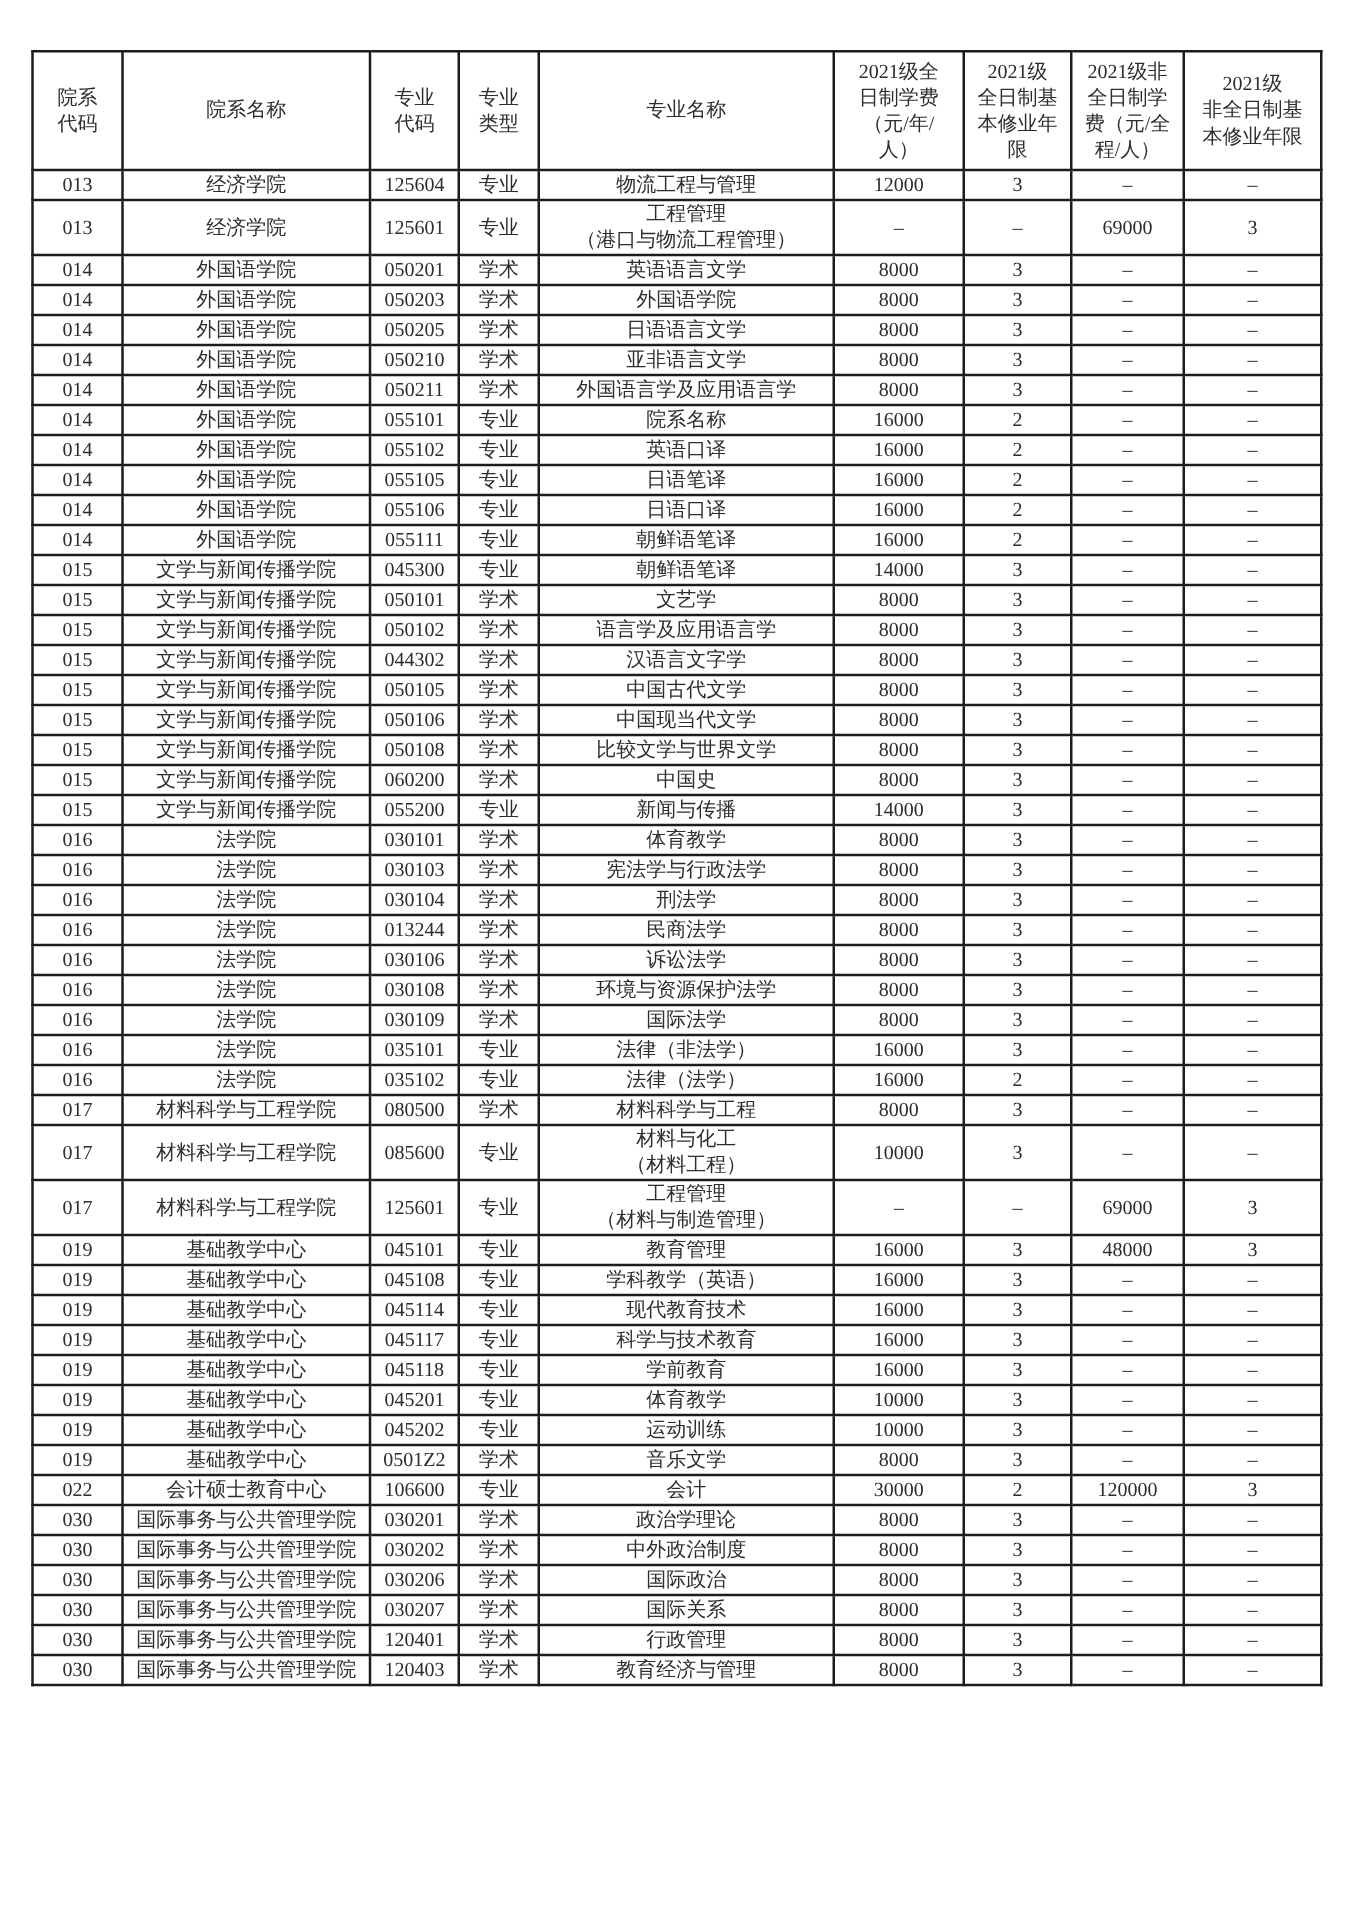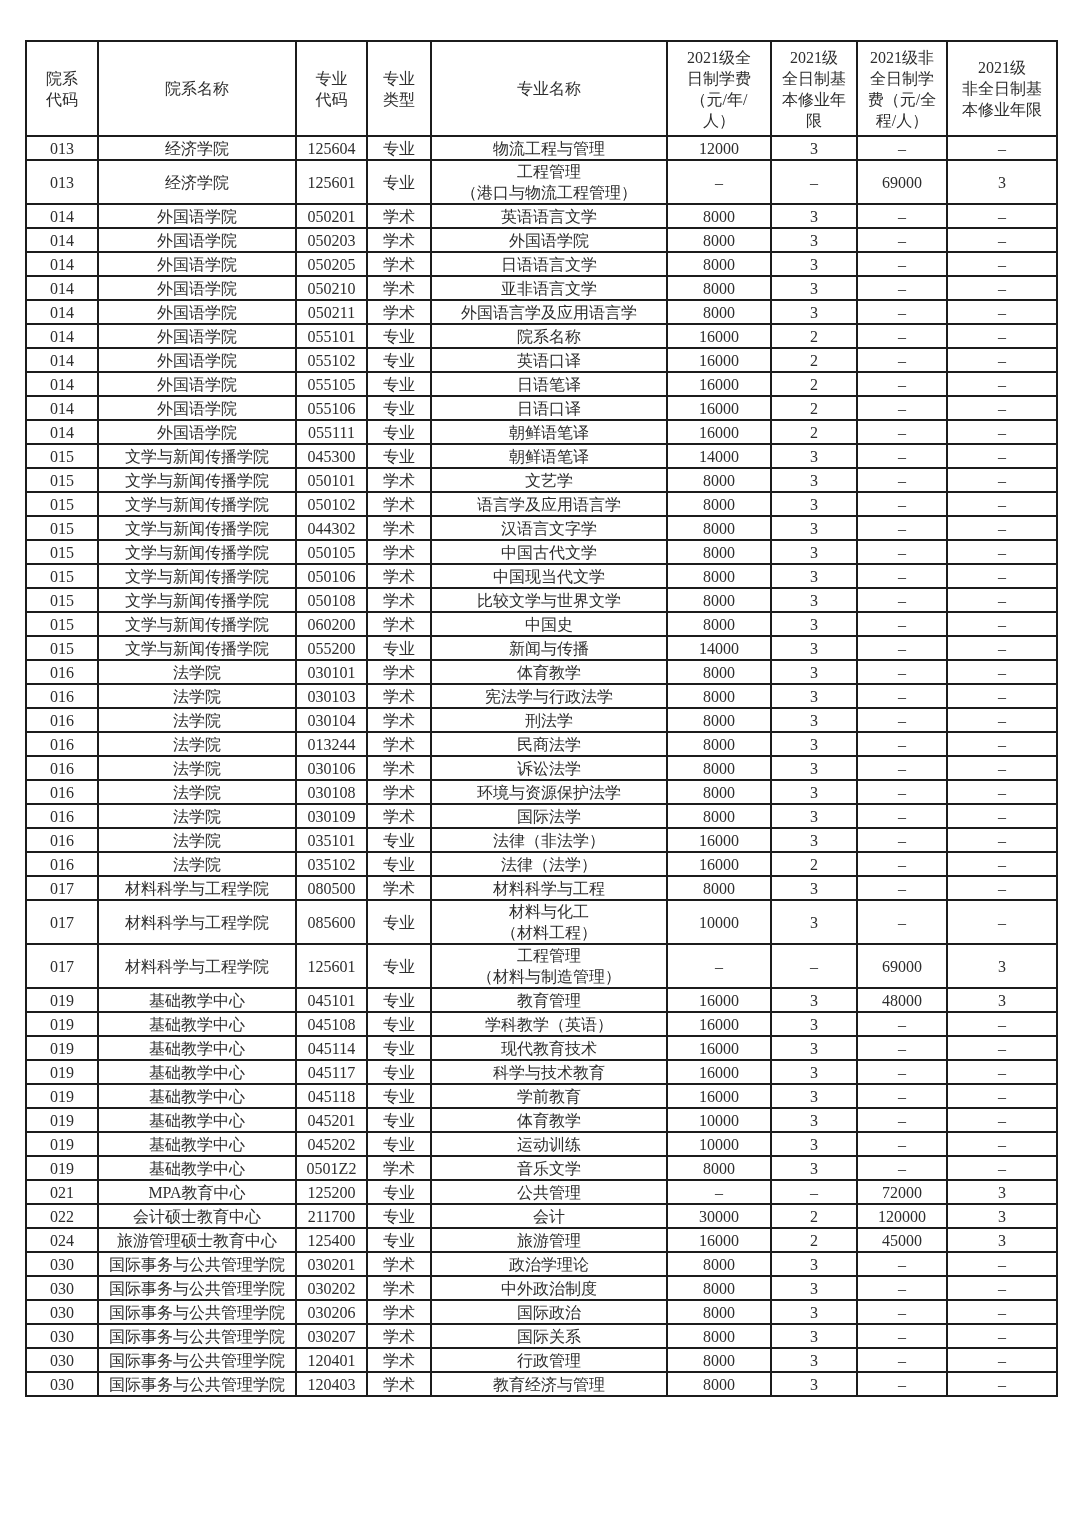--- a/index.html
+++ b/index.html
@@ -539,50 +539,28 @@
           <td>基础教学中心</td>
           <td>0501Z2</td>
           <td>学术</td>
           <td>音乐文学</td>
           <td>8000</td>
           <td>3</td>
           <td>–</td>
           <td>–</td>
         </tr>
         <tr>
-          <td>021</td>
-          <td>MPA教育中心</td>
-          <td>125200</td>
-          <td>专业</td>
-          <td>公共管理</td>
-          <td>–</td>
-          <td>–</td>
-          <td>72000</td>
-          <td>3</td>
-        </tr>
-        <tr>
           <td>022</td>
           <td>会计硕士教育中心</td>
-          <td>211700</td>
+          <td>106600</td>
           <td>专业</td>
           <td>会计</td>
           <td>30000</td>
           <td>2</td>
           <td>120000</td>
-          <td>3</td>
-        </tr>
-        <tr>
-          <td>024</td>
-          <td>旅游管理硕士教育中心</td>
-          <td>125400</td>
-          <td>专业</td>
-          <td>旅游管理</td>
-          <td>16000</td>
-          <td>2</td>
-          <td>45000</td>
           <td>3</td>
         </tr>
         <tr>
           <td>030</td>
           <td>国际事务与公共管理学院</td>
           <td>030201</td>
           <td>学术</td>
           <td>政治学理论</td>
           <td>8000</td>
           <td>3</td>

